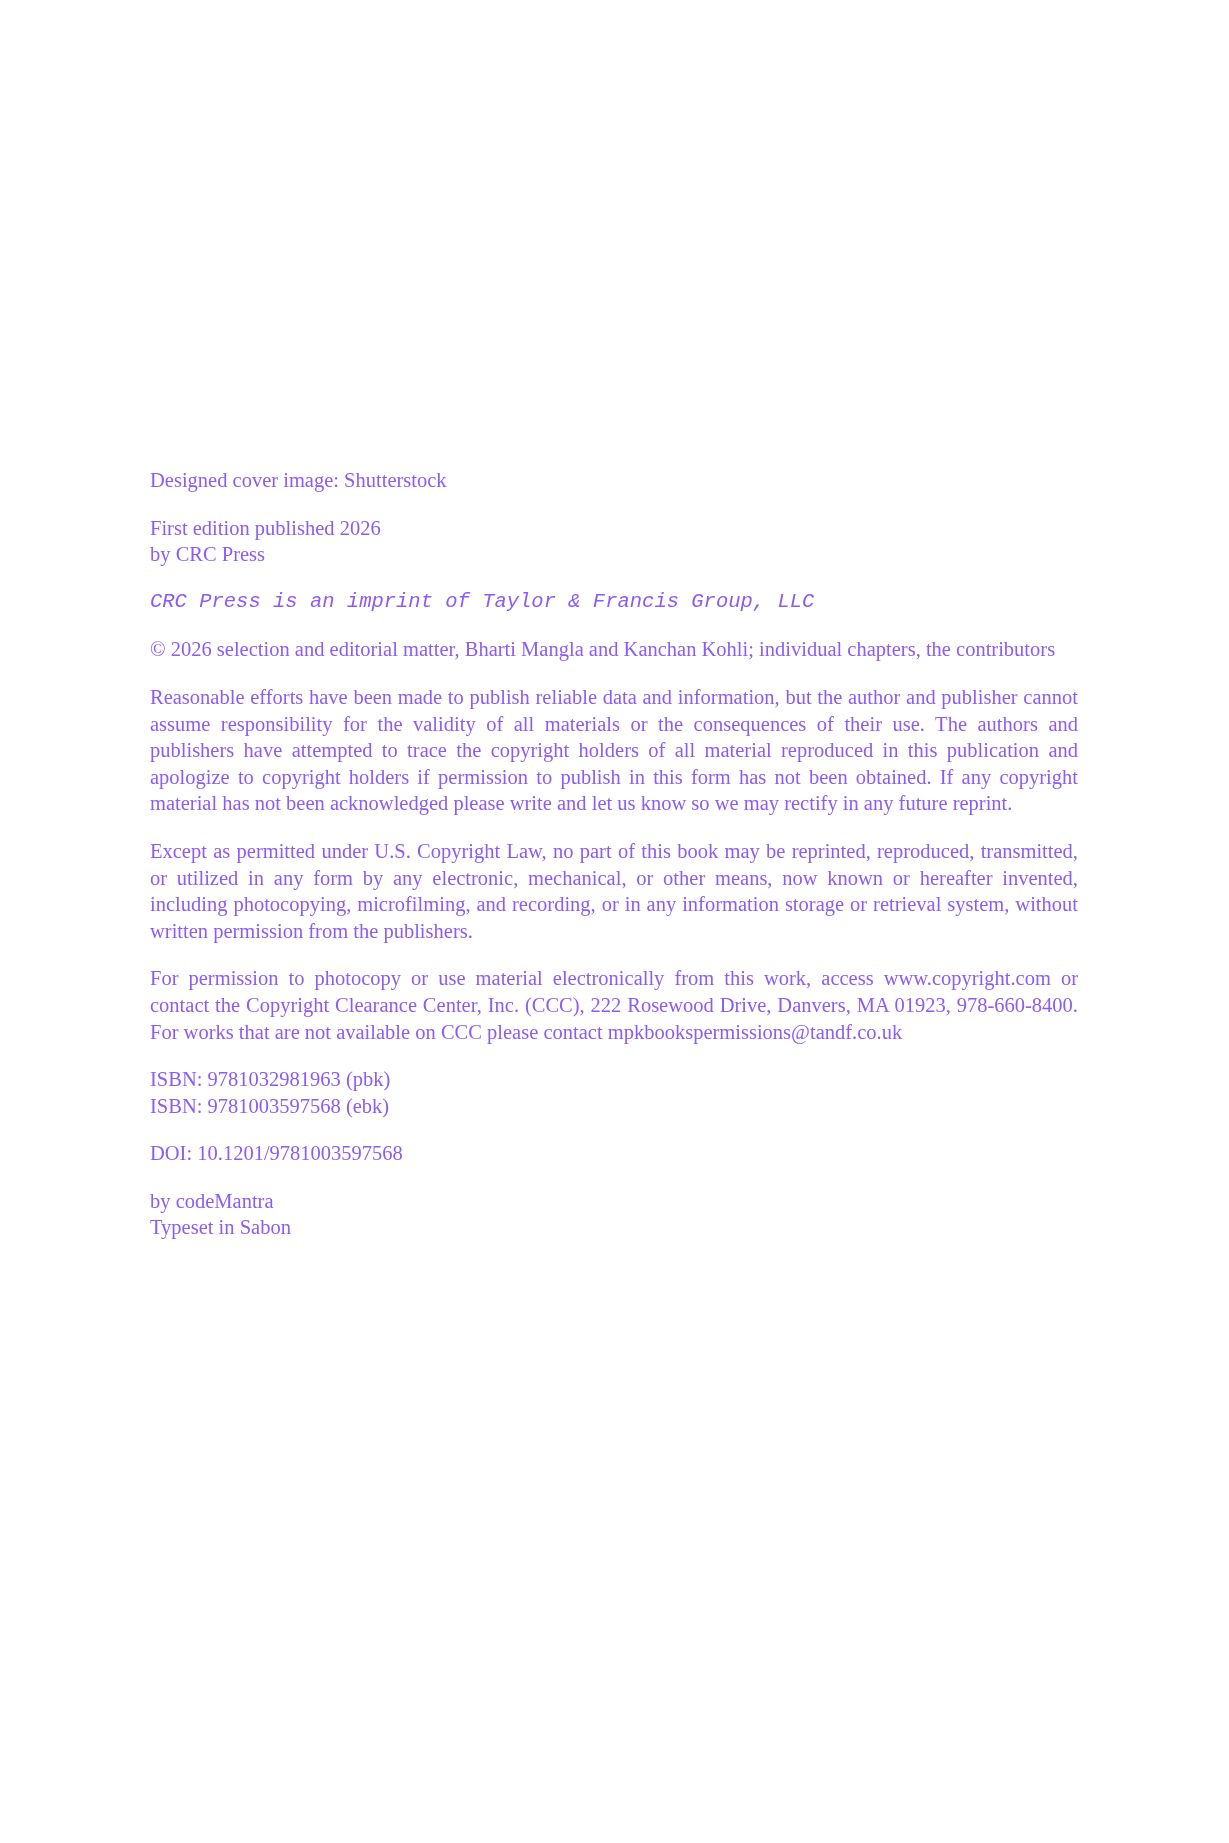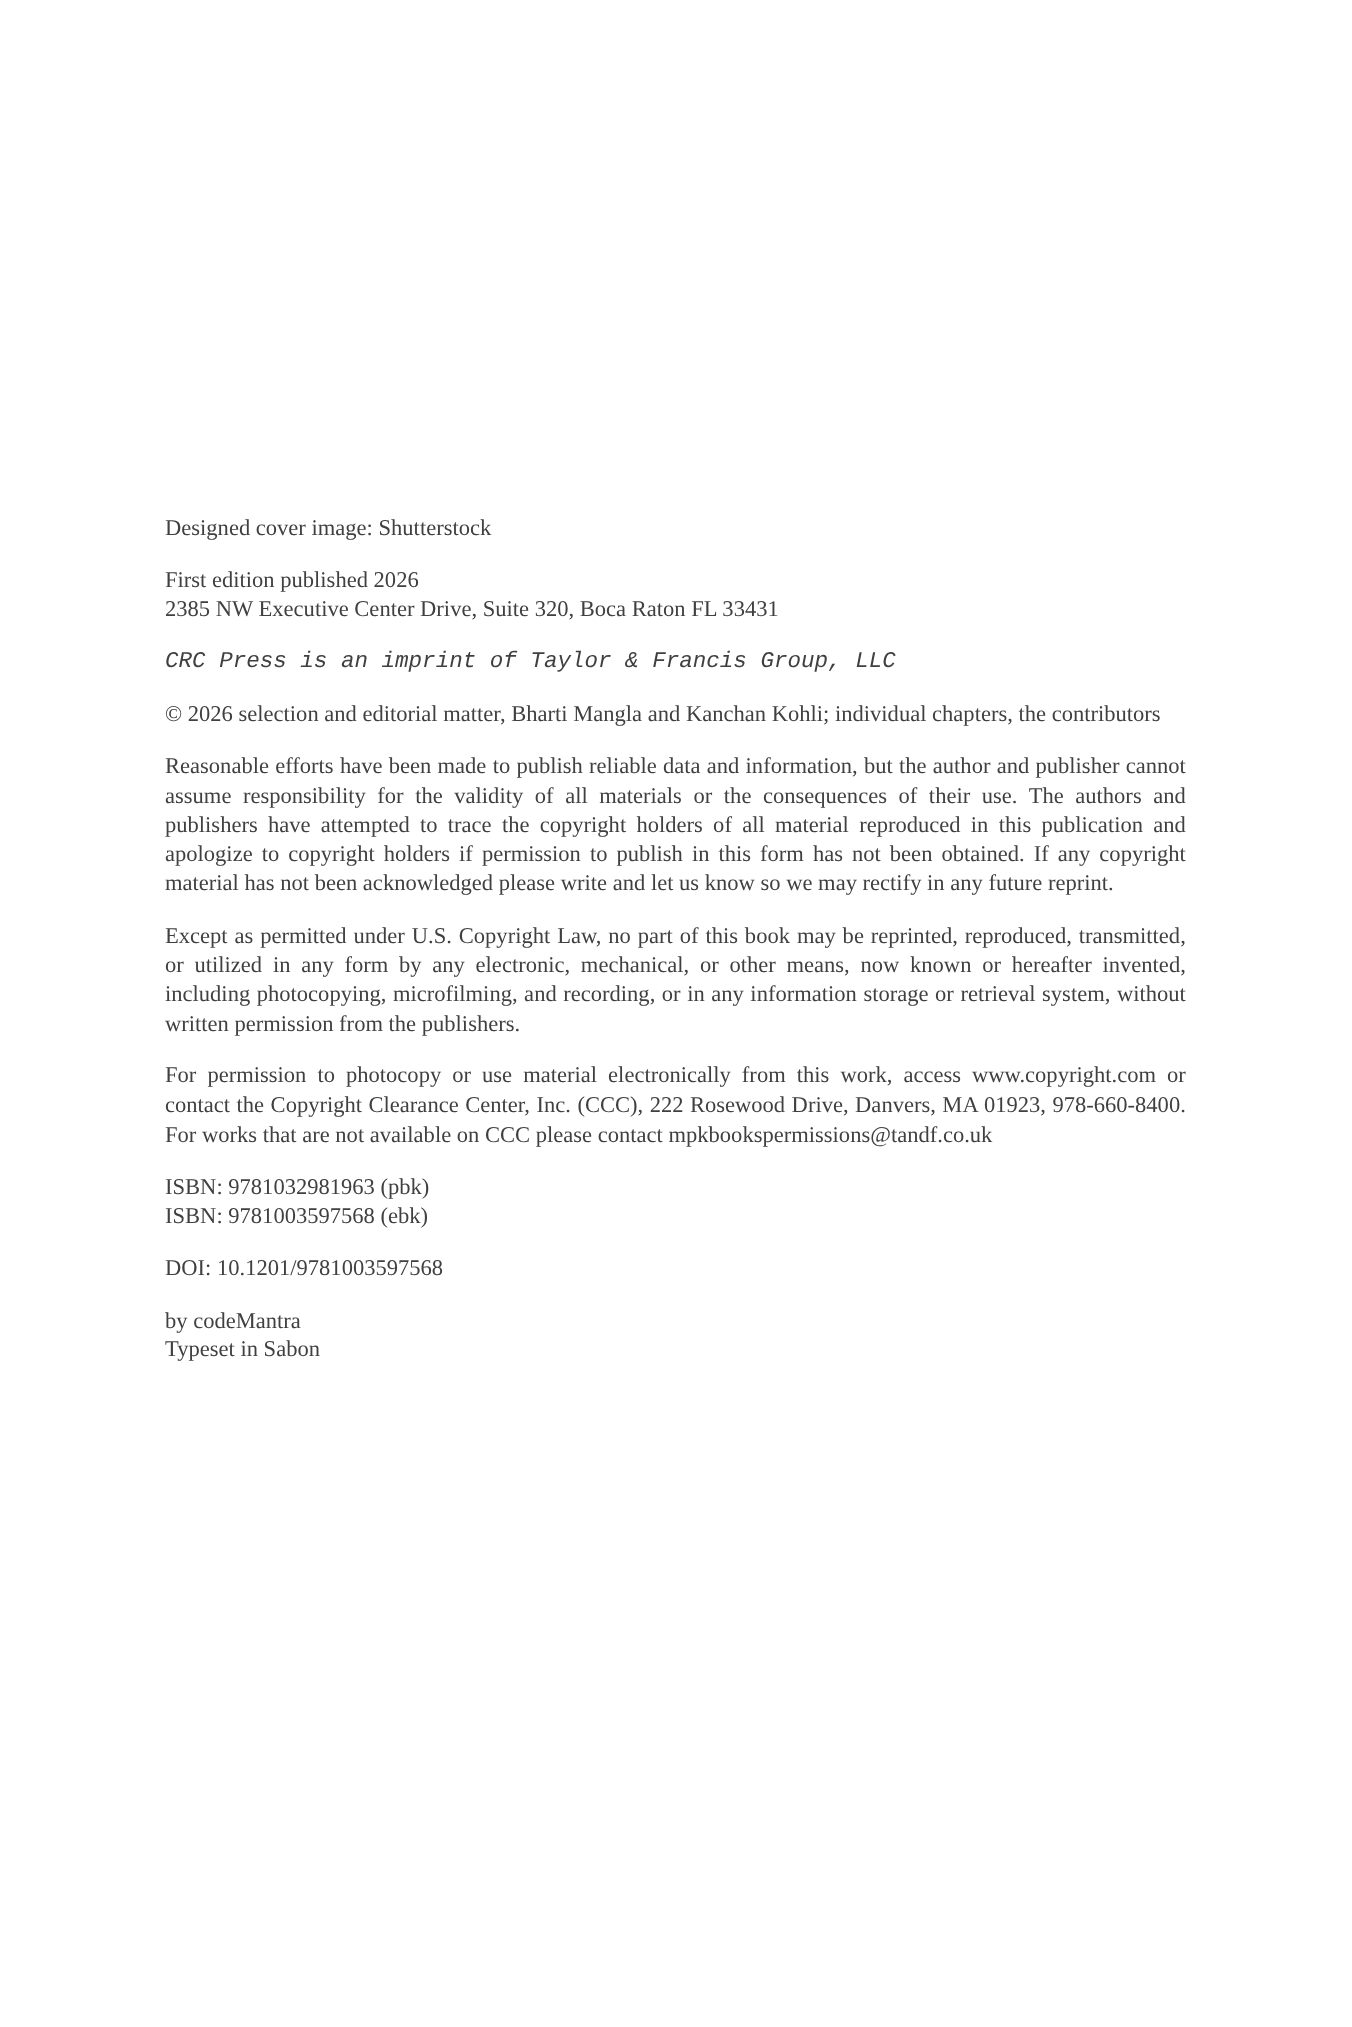--- a/index.html
+++ b/index.html
@@ -5,39 +5,39 @@
   html, body { margin: 0; padding: 0; background: #ffffff; }
   body { width: 1229px; height: 1843px; position: relative; overflow: hidden; }
   .page {
     position: absolute;
     left: 150px;
     top: 467px;
     width: 928px;
     font-family: "Liberation Serif", "DejaVu Serif", serif;
     font-size: 20.5px;
     line-height: 26.6px;
-    color: #404040;
+    color: #8b5cf6;
   }
   .block { margin: 0 0 21px 0; }
   .line { display: block; white-space: nowrap; }
   .justify { text-align: justify; text-align-last: left; }
   em { font-style: italic; font-family: Liberation Mono, monospace; }
 </style>
 </head>
 <body>
 
 <div class="page">
 
   <p class="block">
     <span class="line">Designed cover image: Shutterstock</span>
   </p>
 
   <p class="block">
     <span class="line">First edition published 2026</span>
-    <span class="line">2385 NW Executive Center Drive, Suite 320, Boca Raton FL 33431</span>
+    <span class="line">by CRC Press</span>
   </p>
 
 
   <p class="block">
     <em class="line">CRC Press is an imprint of Taylor &amp; Francis Group, LLC</em>
   </p>
 
   <p class="block justify">
     <span>© 2026 selection and editorial matter, Bharti Mangla and Kanchan Kohli; individual chapters, the contributors</span>
   </p>

